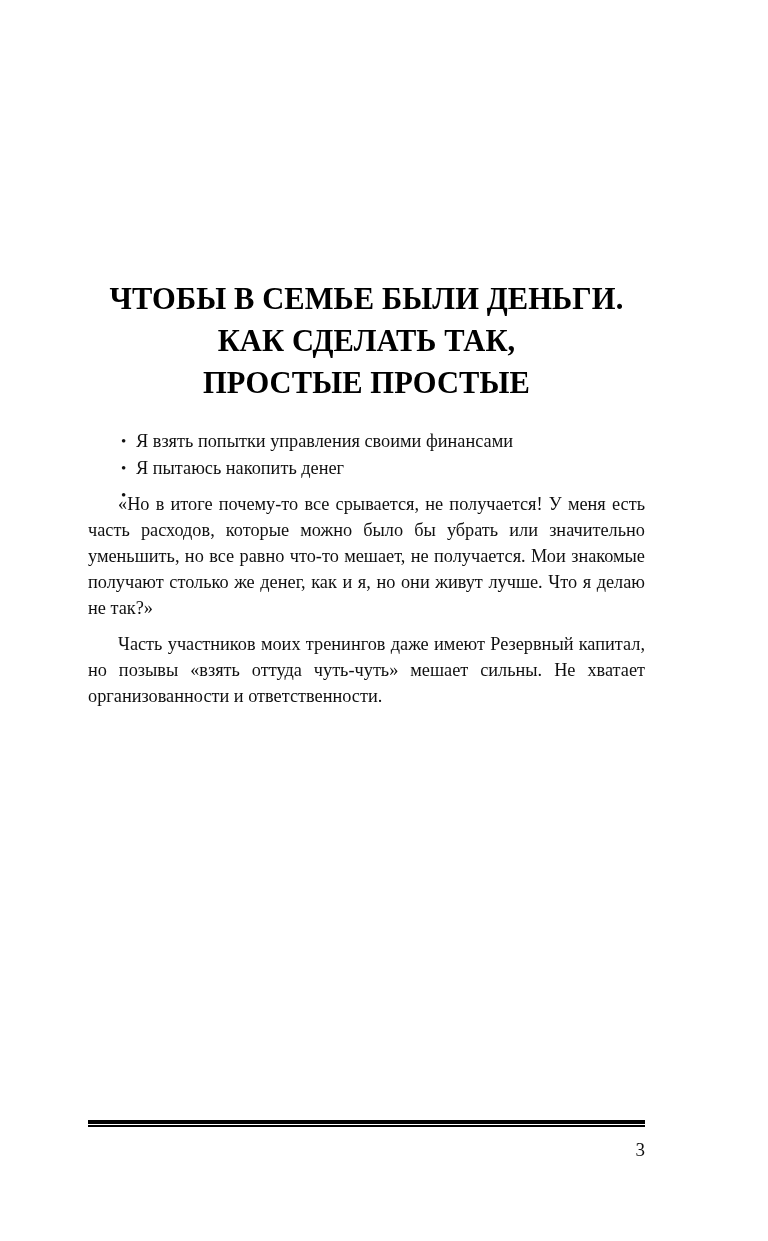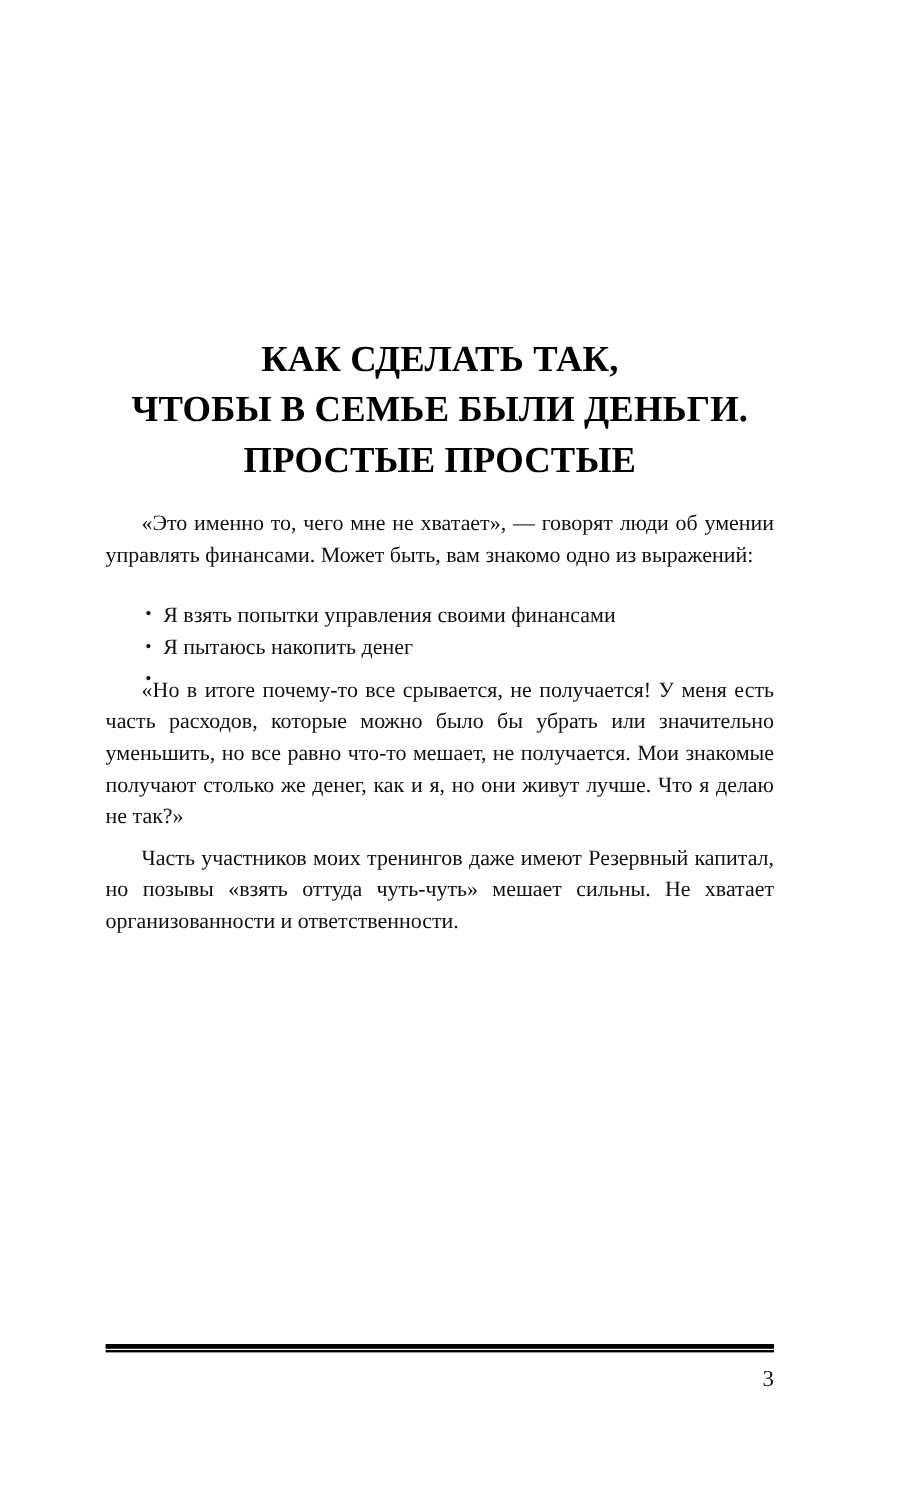--- a/index.html
+++ b/index.html
@@ -125,28 +125,27 @@
   }
 </style>
 </head>
 <body>
 
 <div class="page">
 
   <div class="content" style="top: 278px;">
 
     <h1 class="chapter-title">
+      <span class="tline">ЧТОБЫ В СЕМЬЕ БЫЛИ ДЕНЬГИ.</span>
       <span class="tline">КАК СДЕЛАТЬ ТАК,</span>
-      <span class="tline">ЧТОБЫ В СЕМЬЕ БЫЛИ ДЕНЬГИ.</span>
       <span class="tline">ПРОСТЫЕ ПРОСТЫЕ</span>
     </h1>
 
     <div class="body-text">
 
-      <p class="para para-gap-1">«Это именно то, чего мне не хватает», — говорят люди об умении управлять финансами. Может быть, вам знакомо одно из выражений:</p>
 
       <ul class="bullet-list">
         <li><span class="bullet-marker">•</span><span>Я взять попытки управления своими финансами</span></li>
         <li><span class="bullet-marker">•</span><span>Я пытаюсь накопить денег</span></li>
         <li><span class="bullet-marker">•</span></li>
       </ul>
 
       <p class="para para-gap-2">«Но в итоге почему-то все срывается, не получается! У меня есть часть расходов, которые можно было бы убрать или значительно уменьшить, но все равно что-то мешает, не получается. Мои знакомые получают столько же денег, как и я, но они живут лучше. Что я делаю не так?»</p>
 
       <p class="para para-gap-2">Часть участников моих тренингов даже имеют Резервный капитал, но позывы «взять оттуда чуть-чуть» мешает сильны. Не хватает организованности и ответственности.</p>

